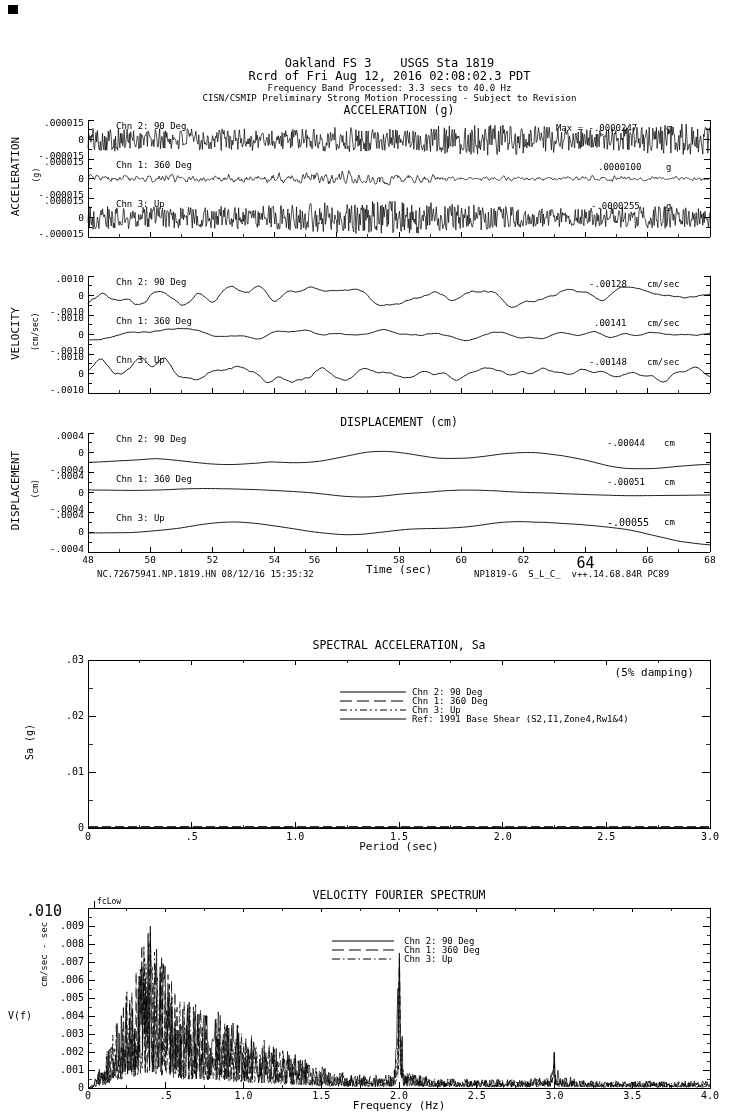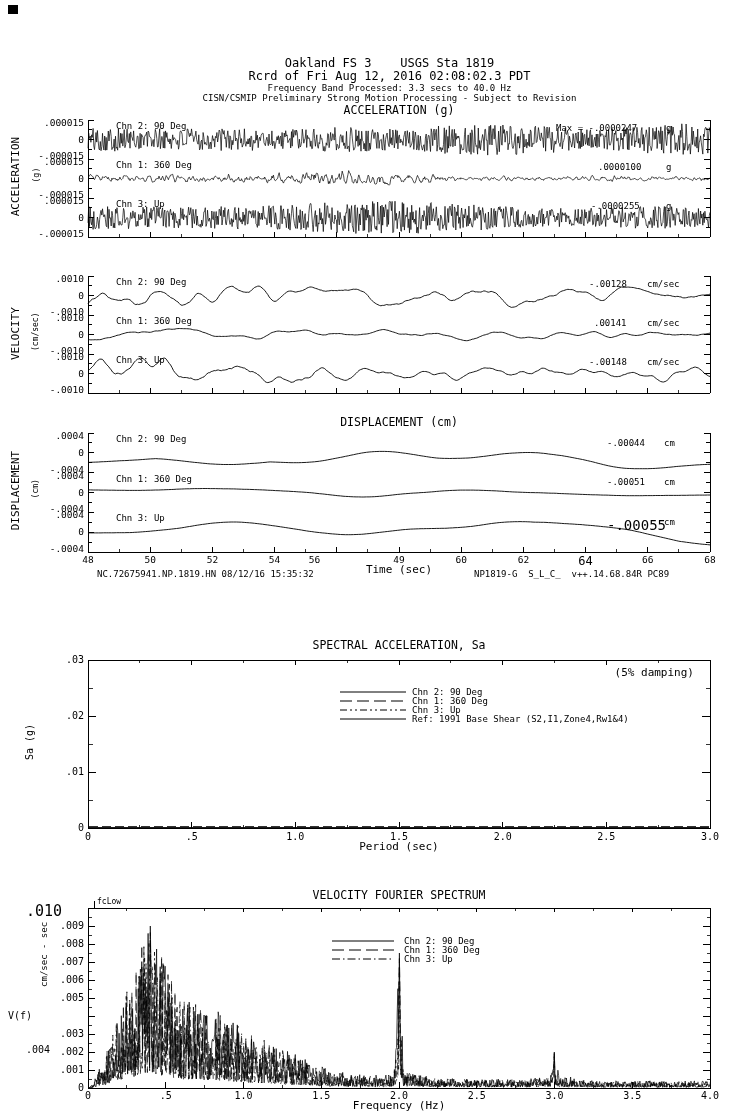--- a/index.html
+++ b/index.html
@@ -368,21 +368,21 @@
   <div class="lbl ctr" style="left:88px;top:416px;width:622px;font-size:11.5px">DISPLACEMENT (cm)</div>
   <div class="lbl vlab" style="left:-49px;top:484px;width:130px;font-size:11px">DISPLACEMENT</div>
   <div class="lbl vlab" style="left:16px;top:484px;width:40px;font-size:8px">(cm)</div>
   <div class="lbl" style="left:116px;top:434px;font-size:9px">Chn 2: 90 Deg</div>
   <div class="lbl" style="left:116px;top:474px;font-size:9px">Chn 1: 360 Deg</div>
   <div class="lbl" style="left:116px;top:513px;font-size:9px">Chn 3: Up</div>
   <div class="lbl" style="left:607px;top:438px;font-size:9px">-.00044</div>
   <div class="lbl" style="left:664px;top:438px;font-size:9px">cm</div>
   <div class="lbl" style="left:607px;top:477px;font-size:9px">-.00051</div>
   <div class="lbl" style="left:664px;top:477px;font-size:9px">cm</div>
-  <div class="lbl" style="left:607px;top:517px;font-size:14px">-.00055</div>
+  <div class="lbl" style="left:607px;top:517px;font-size:10px">-.00055</div>
   <div class="lbl" style="left:664px;top:517px;font-size:9px">cm</div>
   <div class="lbl ctr" style="left:88px;top:563px;width:622px;font-size:11px">Time (sec)</div>
 
   <div class="lbl" style="left:97px;top:569px;font-size:9px">NC.72675941.NP.1819.HN 08/12/16 15:35:32</div>
   <div class="lbl" style="left:474px;top:569px;font-size:9px">NP1819-G  S_L_C_  v++.14.68.84R PC89</div>
 
   <div class="lbl ctr" style="left:88px;top:639px;width:622px;font-size:11.5px">SPECTRAL ACCELERATION, Sa</div>
   <div class="lbl rt" style="left:502px;top:666px;width:192px;font-size:11px">(5% damping)</div>
   <div class="lbl vlab" style="left:0px;top:736px;width:60px;font-size:10px">Sa (g)</div>
   <div class="lbl" style="left:412px;top:687px;font-size:9px">Chn 2: 90 Deg</div>
@@ -424,44 +424,44 @@
     <div class="lbl" style="left: 28px; top: 486.55px; width: 56px; text-align: right; font-size: 9.5px;">0</div>
     <div class="lbl" style="left: 28px; top: 503.4px; width: 56px; text-align: right; font-size: 9.5px;">-.0004</div>
     <div class="lbl" style="left: 28px; top: 509.4px; width: 56px; text-align: right; font-size: 9.5px;">.0004</div>
     <div class="lbl" style="left: 28px; top: 526.25px; width: 56px; text-align: right; font-size: 9.5px;">0</div>
     <div class="lbl" style="left: 28px; top: 543.1px; width: 56px; text-align: right; font-size: 9.5px;">-.0004</div>
     <div class="lbl" style="left: 60px; top: 554px; width: 56px; text-align: center; font-size: 9.5px;">48</div>
     <div class="lbl" style="left: 122.2px; top: 554px; width: 56px; text-align: center; font-size: 9.5px;">50</div>
     <div class="lbl" style="left: 184.4px; top: 554px; width: 56px; text-align: center; font-size: 9.5px;">52</div>
     <div class="lbl" style="left: 246.6px; top: 554px; width: 56px; text-align: center; font-size: 9.5px;">54</div>
     <div class="lbl" style="left: 308.8px; top: 554px; width: 56px; text-align: left; font-size: 9.5px;">56</div>
-    <div class="lbl" style="left: 371px; top: 554px; width: 56px; text-align: center; font-size: 9.5px;">49</div>
+    <div class="lbl" style="left: 371px; top: 554px; width: 56px; text-align: center; font-size: 9.5px;">58</div>
     <div class="lbl" style="left: 433.2px; top: 554px; width: 56px; text-align: center; font-size: 9.5px;">60</div>
     <div class="lbl" style="left: 495.4px; top: 554px; width: 56px; text-align: center; font-size: 9.5px;">62</div>
-    <div class="lbl" style="left: 557.6px; top: 554px; width: 56px; text-align: center; font-size: 12px;">64</div>
+    <div class="lbl" style="left: 557.6px; top: 554px; width: 56px; text-align: center; font-size: 15px;">64</div>
     <div class="lbl" style="left: 619.8px; top: 554px; width: 56px; text-align: center; font-size: 9.5px;">66</div>
     <div class="lbl" style="left: 682px; top: 554px; width: 56px; text-align: center; font-size: 9.5px;">68</div>
     <div class="lbl" style="left: 26px; top: 654px; width: 58px; text-align: right; font-size: 10px;">.03</div>
     <div class="lbl" style="left: 26px; top: 710px; width: 58px; text-align: right; font-size: 10px;">.02</div>
     <div class="lbl" style="left: 26px; top: 766px; width: 58px; text-align: right; font-size: 10px;">.01</div>
     <div class="lbl" style="left: 26px; top: 822px; width: 58px; text-align: right; font-size: 10px;">0</div>
     <div class="lbl" style="left: 60px; top: 831px; width: 56px; text-align: center; font-size: 10px;">0</div>
     <div class="lbl" style="left: 163.667px; top: 831px; width: 56px; text-align: center; font-size: 10px;">.5</div>
     <div class="lbl" style="left: 267.333px; top: 831px; width: 56px; text-align: center; font-size: 10px;">1.0</div>
     <div class="lbl" style="left: 371px; top: 831px; width: 56px; text-align: center; font-size: 10px;">1.5</div>
     <div class="lbl" style="left: 474.667px; top: 831px; width: 56px; text-align: center; font-size: 10px;">2.0</div>
     <div class="lbl" style="left: 578.333px; top: 831px; width: 56px; text-align: center; font-size: 10px;">2.5</div>
     <div class="lbl" style="left: 682px; top: 831px; width: 56px; text-align: center; font-size: 10px;">3.0</div>
     <div class="lbl" style="left: 26px; top: 902px; width: 58px; text-align: left; font-size: 15px;">.010</div>
     <div class="lbl" style="left: 26px; top: 920px; width: 58px; text-align: right; font-size: 10px;">.009</div>
     <div class="lbl" style="left: 26px; top: 938px; width: 58px; text-align: right; font-size: 10px;">.008</div>
     <div class="lbl" style="left: 26px; top: 956px; width: 58px; text-align: right; font-size: 10px;">.007</div>
     <div class="lbl" style="left: 26px; top: 974px; width: 58px; text-align: right; font-size: 10px;">.006</div>
     <div class="lbl" style="left: 26px; top: 992px; width: 58px; text-align: right; font-size: 10px;">.005</div>
-    <div class="lbl" style="left: 26px; top: 1044px; width: 58px; font-size: 10px;">.004</div>
+    <div class="lbl" style="left: 26px; top: 1010px; width: 58px; text-align: right; font-size: 10px;">.004</div>
     <div class="lbl" style="left: 26px; top: 1028px; width: 58px; text-align: right; font-size: 10px;">.003</div>
     <div class="lbl" style="left: 26px; top: 1046px; width: 58px; text-align: right; font-size: 10px;">.002</div>
     <div class="lbl" style="left: 26px; top: 1064px; width: 58px; text-align: right; font-size: 10px;">.001</div>
     <div class="lbl" style="left: 26px; top: 1082px; width: 58px; text-align: right; font-size: 10px;">0</div>
     <div class="lbl" style="left: 60px; top: 1090px; width: 56px; text-align: center; font-size: 10px;">0</div>
     <div class="lbl" style="left: 137.75px; top: 1090px; width: 56px; text-align: center; font-size: 10px;">.5</div>
     <div class="lbl" style="left: 215.5px; top: 1090px; width: 56px; text-align: center; font-size: 10px;">1.0</div>
     <div class="lbl" style="left: 293.25px; top: 1090px; width: 56px; text-align: center; font-size: 10px;">1.5</div>
     <div class="lbl" style="left: 371px; top: 1090px; width: 56px; text-align: center; font-size: 10px;">2.0</div>
     <div class="lbl" style="left: 448.75px; top: 1090px; width: 56px; text-align: center; font-size: 10px;">2.5</div>

